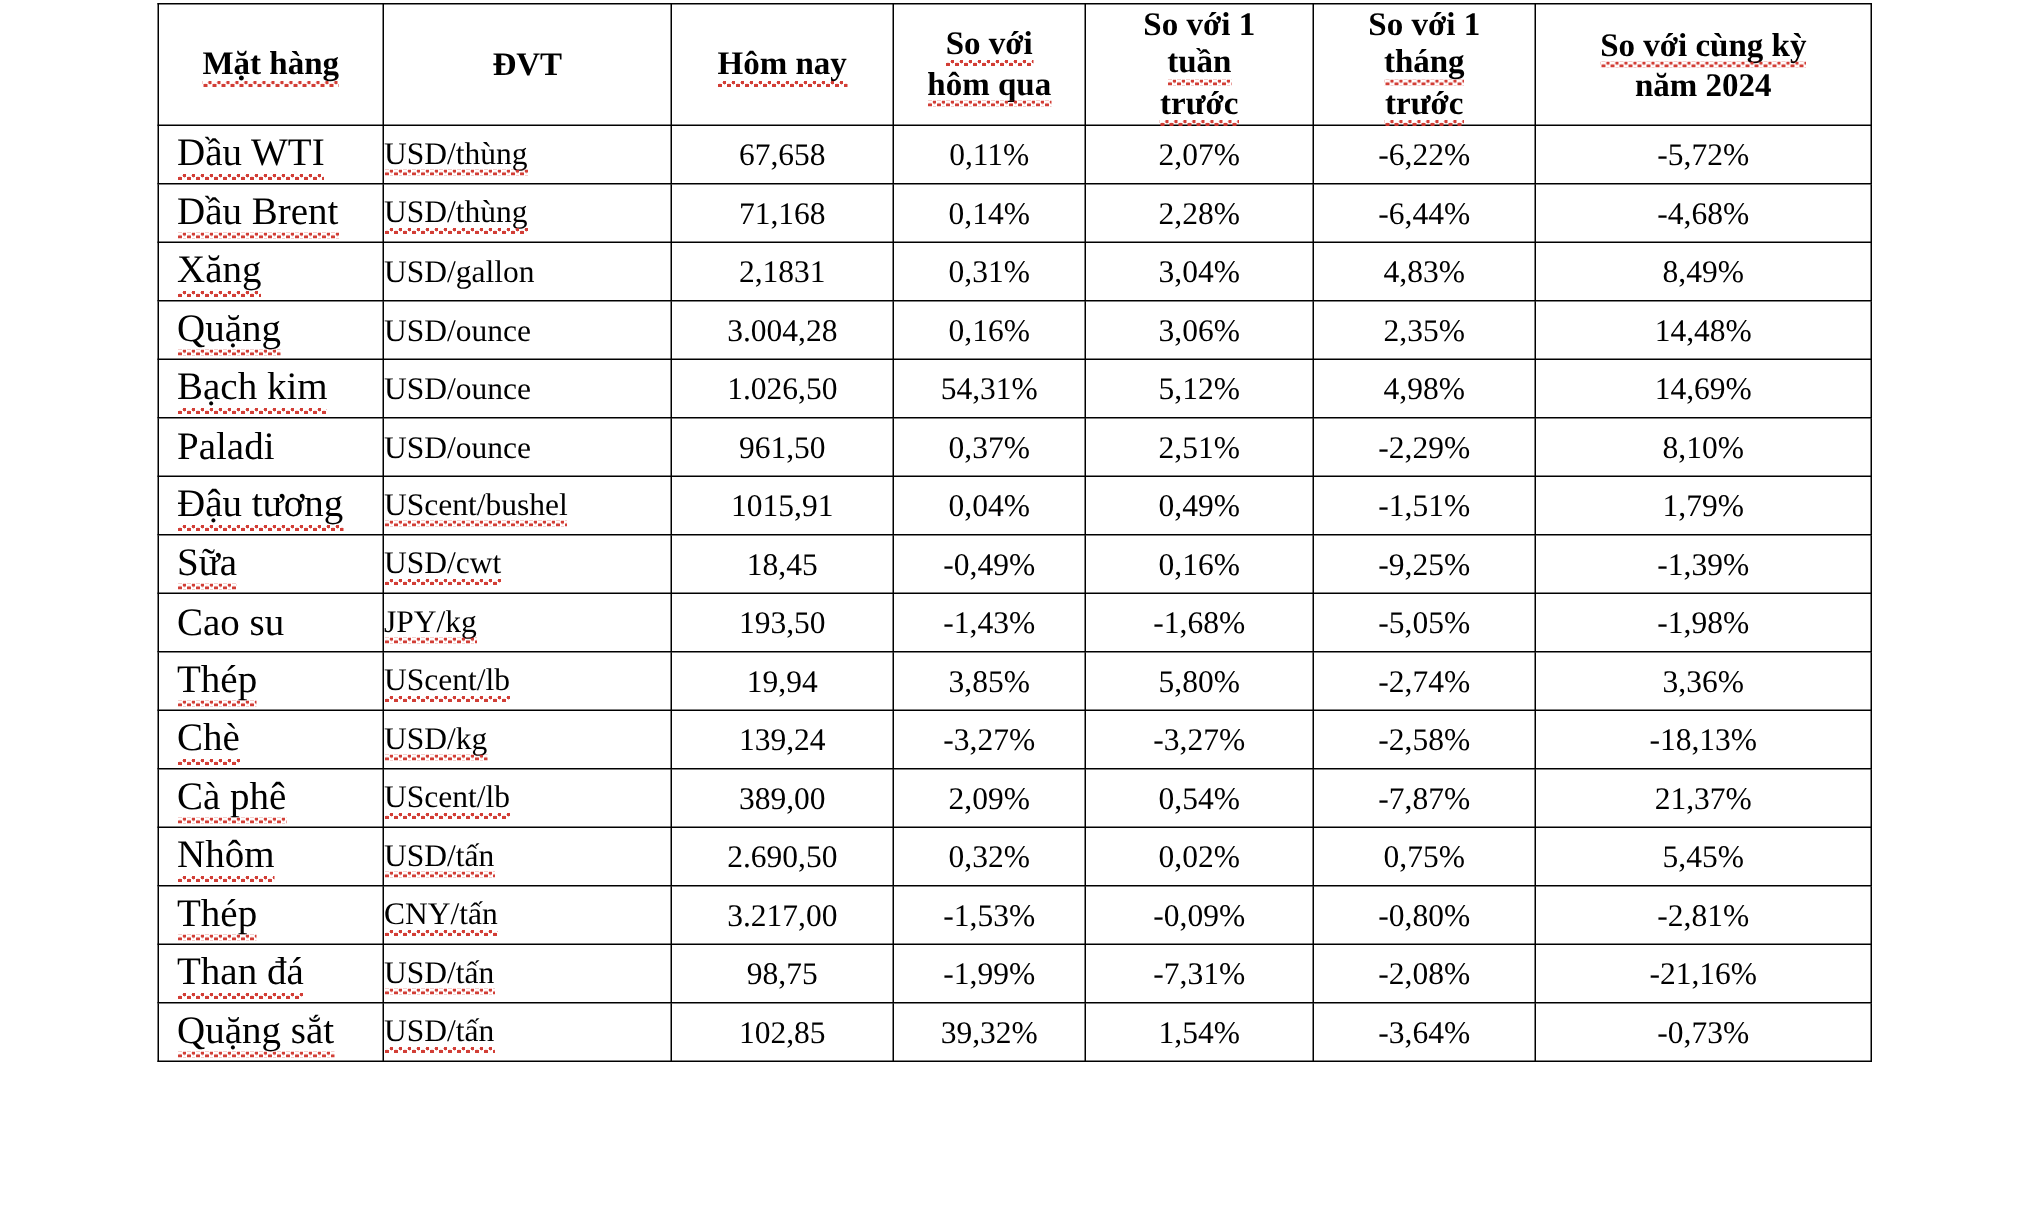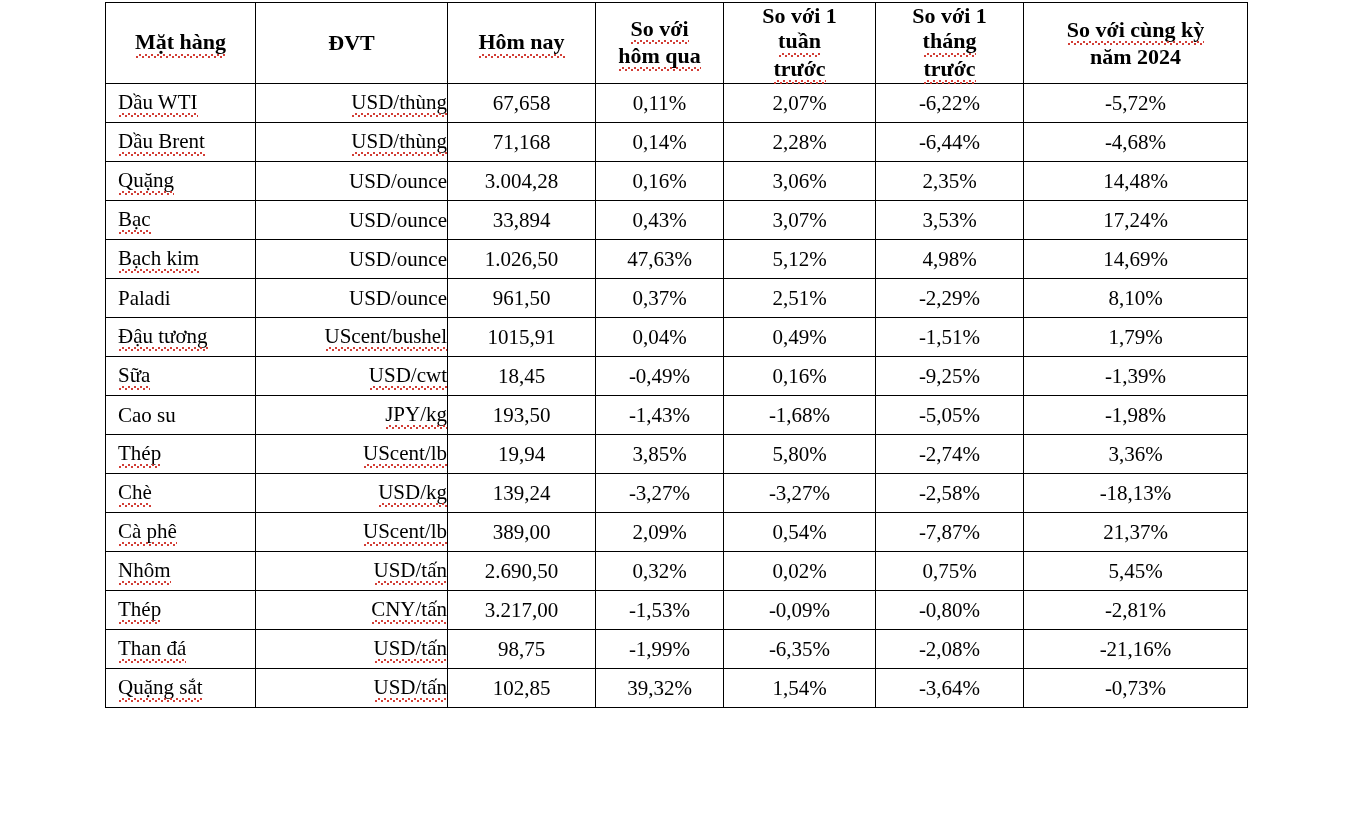--- a/index.html
+++ b/index.html
@@ -53,24 +53,24 @@
   col.c1 { width: 192px; }
   col.c2 { width: 148px; }
   col.c3 { width: 128px; }
   col.c4 { width: 152px; }
   col.c5 { width: 148px; }
   col.c6 { width: 224px; }
 
   tbody td.name-cell {
     text-align: left;
     padding-left: 12px;
-    font-size: 21px;
+    font-size: 26px;
   }
   tbody td.unit-cell {
-    text-align: right;
+    text-align: left;
     font-size: 21px;
   }
   tbody td.num-cell {
     text-align: center;
     font-size: 21px;
   }
   
   .sq {
     position: relative;
     display: inline-block;
@@ -151,42 +151,42 @@
           <tr>
             <td class="name-cell"><span class="sq">Dầu Brent</span></td>
             <td class="unit-cell"><span class="sq">USD/thùng</span></td>
             <td class="num-cell"><span>71,168</span></td>
             <td class="num-cell"><span>0,14%</span></td>
             <td class="num-cell"><span>2,28%</span></td>
             <td class="num-cell"><span>-6,44%</span></td>
             <td class="num-cell"><span>-4,68%</span></td>
           </tr>
           <tr>
+            <td class="name-cell"><span class="sq">Xăng</span></td>
+            <td class="unit-cell"><span>USD/gallon</span></td>
+            <td class="num-cell"><span>2,1831</span></td>
+            <td class="num-cell"><span>0,31%</span></td>
+            <td class="num-cell"><span>3,04%</span></td>
+            <td class="num-cell"><span>4,83%</span></td>
+            <td class="num-cell"><span>8,49%</span></td>
+          </tr>
+          <tr>
             <td class="name-cell"><span class="sq">Quặng</span></td>
             <td class="unit-cell"><span>USD/ounce</span></td>
             <td class="num-cell"><span>3.004,28</span></td>
             <td class="num-cell"><span>0,16%</span></td>
             <td class="num-cell"><span>3,06%</span></td>
             <td class="num-cell"><span>2,35%</span></td>
             <td class="num-cell"><span>14,48%</span></td>
           </tr>
           <tr>
-            <td class="name-cell"><span class="sq">Bạc</span></td>
-            <td class="unit-cell"><span>USD/ounce</span></td>
-            <td class="num-cell"><span>33,894</span></td>
-            <td class="num-cell"><span>0,43%</span></td>
-            <td class="num-cell"><span>3,07%</span></td>
-            <td class="num-cell"><span>3,53%</span></td>
-            <td class="num-cell"><span>17,24%</span></td>
-          </tr>
-          <tr>
             <td class="name-cell"><span class="sq">Bạch kim</span></td>
             <td class="unit-cell"><span>USD/ounce</span></td>
             <td class="num-cell"><span>1.026,50</span></td>
-            <td class="num-cell"><span>47,63%</span></td>
+            <td class="num-cell"><span>54,31%</span></td>
             <td class="num-cell"><span>5,12%</span></td>
             <td class="num-cell"><span>4,98%</span></td>
             <td class="num-cell"><span>14,69%</span></td>
           </tr>
           <tr>
             <td class="name-cell"><span>Paladi</span></td>
             <td class="unit-cell"><span>USD/ounce</span></td>
             <td class="num-cell"><span>961,50</span></td>
             <td class="num-cell"><span>0,37%</span></td>
             <td class="num-cell"><span>2,51%</span></td>
@@ -263,21 +263,21 @@
             <td class="num-cell"><span>-1,53%</span></td>
             <td class="num-cell"><span>-0,09%</span></td>
             <td class="num-cell"><span>-0,80%</span></td>
             <td class="num-cell"><span>-2,81%</span></td>
           </tr>
           <tr>
             <td class="name-cell"><span class="sq">Than đá</span></td>
             <td class="unit-cell"><span class="sq">USD/tấn</span></td>
             <td class="num-cell"><span>98,75</span></td>
             <td class="num-cell"><span>-1,99%</span></td>
-            <td class="num-cell"><span>-6,35%</span></td>
+            <td class="num-cell"><span>-7,31%</span></td>
             <td class="num-cell"><span>-2,08%</span></td>
             <td class="num-cell"><span>-21,16%</span></td>
           </tr>
           <tr>
             <td class="name-cell"><span class="sq">Quặng sắt</span></td>
             <td class="unit-cell"><span class="sq">USD/tấn</span></td>
             <td class="num-cell"><span>102,85</span></td>
             <td class="num-cell"><span>39,32%</span></td>
             <td class="num-cell"><span>1,54%</span></td>
             <td class="num-cell"><span>-3,64%</span></td>

